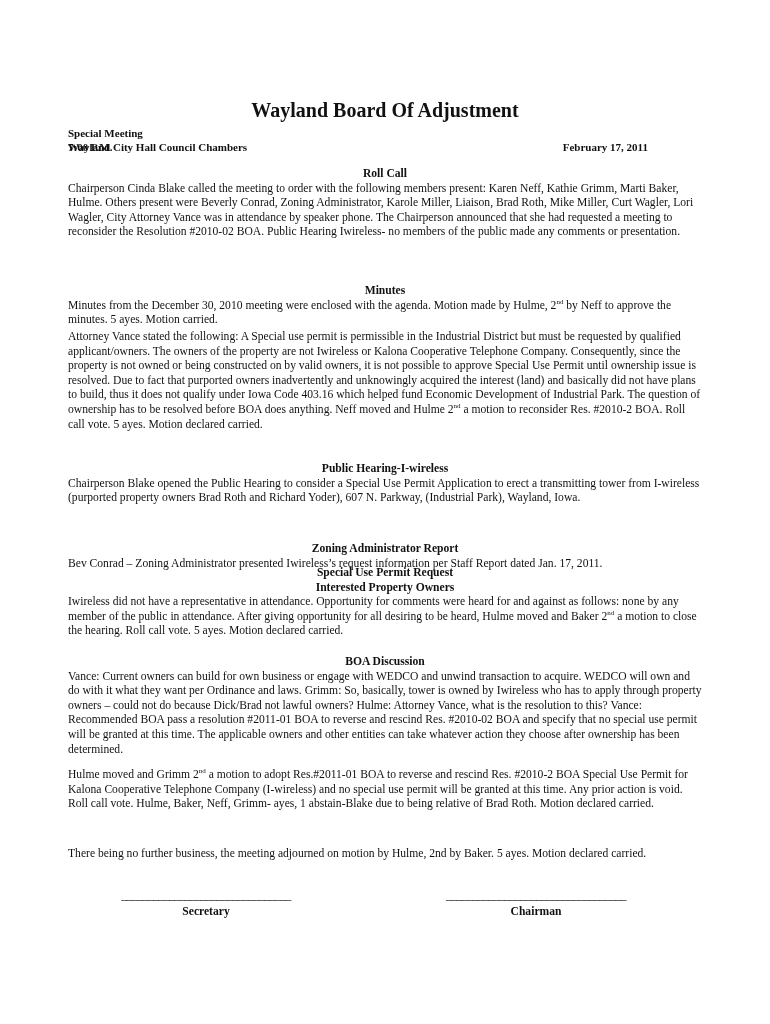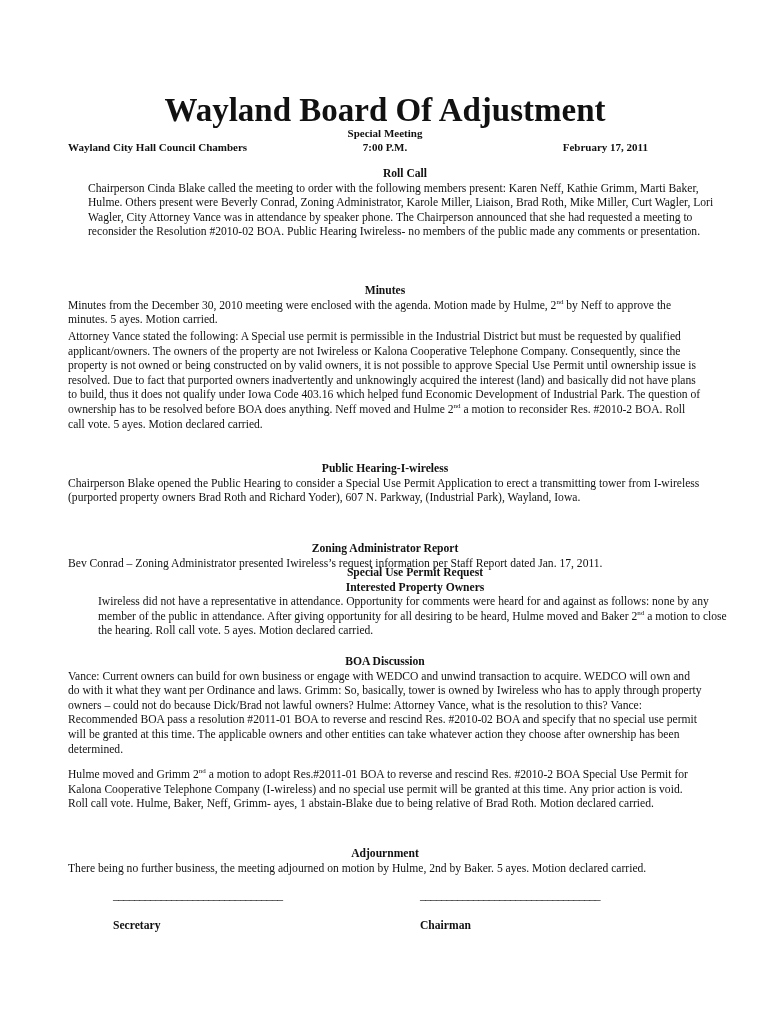--- a/index.html
+++ b/index.html
@@ -1,46 +1,46 @@
 <!DOCTYPE html>
 <html><head>
   <meta charset="utf-8">
   <style>
     html, body { margin: 0; padding: 0; background: #ffffff; }
     body { width: 770px; height: 1024px; position: relative; overflow: hidden; font-family: "Liberation Serif", "DejaVu Serif", serif; color: #111; }
     .page { position: absolute; left: 68px; top: 0; width: 634px; }
-    .title { position: absolute; top: 92px; left: 0; width: 634px; text-align: center; font-weight: bold; font-size: 33px; line-height: 36px; letter-spacing: 0px; }
+    .title { position: absolute; top: 92px; left: 0; width: 634px; text-align: center; font-weight: bold; font-size: 20px; line-height: 36px; letter-spacing: 0px; }
     .hdr { position: absolute; font-weight: bold; font-size: 11px; line-height: 13px; }
     .hdr-left { top: 141px; left: 0; }
-    .hdr-center { top: 127px; left: 0; width: 634px; text-align: center; }
+    .hdr-center { top: 127px; left: 0; width: 634px; text-align: left; }
     .hdr-center div { line-height: 13.5px; }
     .hdr-right { top: 141px; right: 54px; }
     .section { position: absolute; left: 0; width: 634px; font-size: 11.6px; line-height: 14.6px; }
     .section h2 { margin: 0; font-size: 11.6px; font-weight: bold; text-align: center; line-height: 14.6px; }
     .section p { margin: 0; text-align: left; }
     .section p + p { margin-top: 11px; }
     sup { font-size: 7px; line-height: 0; vertical-align: 5px; }
-    .sig { position: absolute; top: 891px; font-size: 11.6px; font-weight: bold; text-align: left; }
+    .sig { position: absolute; top: 891px; font-size: 11.6px; font-weight: bold; text-align: center; }
     .sig .line { font-weight: normal; letter-spacing: -0.5px; line-height: 10px; }
-    .sig .label { line-height: 14px; margin-top: 18px; font-family: Liberation Serif, serif; }
+    .sig .label { line-height: 14px; margin-top: 4px; font-family: Liberation Serif, serif; }
   </style>
 </head>
 <body>
 
 <div class="page">
   <div class="title">Wayland Board Of Adjustment</div>
 
   <div class="hdr hdr-left">Wayland City Hall Council Chambers</div>
   <div class="hdr hdr-center">
     <div>Special Meeting</div>
     <div>7:00 P.M.</div>
   </div>
   <div class="hdr hdr-right">February 17, 2011</div>
 
-  <div class="section" style="top:167px;margin-left:20px;">
+  <div class="section" style="top:167px;">
     <h2>Roll Call</h2>
     <p>Chairperson Cinda Blake called the meeting to order with the following members present: Karen Neff, Kathie Grimm, Marti Baker, Hulme. Others present were Beverly Conrad, Zoning Administrator, Karole Miller, Liaison, Brad Roth, Mike Miller, Curt Wagler, Lori Wagler, City Attorney Vance was in attendance by speaker phone. The Chairperson announced that she had requested a meeting to reconsider the Resolution #2010-02 BOA.  Public Hearing Iwireless- no members of the public made any comments or presentation.</p>
   </div>
 
   <div class="section" style="top:284px;">
     <h2>Minutes</h2>
     <p><span>Minutes from the December 30, 2010 meeting were enclosed with the agenda.  Motion made by Hulme, 2</span><sup>nd</sup><span> by Neff to approve the minutes.  5 ayes. Motion carried.</span></p>
   </div>
 
   <div class="section" style="top:330px;">
@@ -50,38 +50,37 @@
   <div class="section" style="top:462px;">
     <h2>Public Hearing-I-wireless</h2>
     <p>Chairperson Blake opened the Public Hearing to consider a Special Use Permit Application to erect a transmitting tower from I-wireless (purported property owners Brad Roth and Richard Yoder), 607 N. Parkway, (Industrial Park), Wayland, Iowa.</p>
   </div>
 
   <div class="section" style="top:542px;font-family:Liberation Serif, serif;">
     <h2>Zoning Administrator Report</h2>
     <p>Bev Conrad – Zoning Administrator presented Iwireless’s request information per Staff Report dated Jan. 17, 2011.</p>
   </div>
 
-  <div class="section" style="top:566px;margin-left:30px;">
+  <div class="section" style="top:566px;">
     <h2>Special Use Permit Request</h2>
     <h2>Interested Property Owners</h2>
     <p><span>Iwireless did not have a representative in attendance. Opportunity for comments were heard for and against as follows:  none by any member of the public in attendance. After giving opportunity for all desiring to be heard, Hulme moved and Baker 2</span><sup>nd</sup><span> a motion to close the hearing.  Roll call vote.  5 ayes.  Motion declared carried.</span></p>
   </div>
 
   <div class="section" style="top:655px;">
     <h2>BOA Discussion</h2>
     <p>Vance: Current owners can build for own business or engage with WEDCO and unwind transaction to acquire.  WEDCO will own and do with it what they want per Ordinance and laws. Grimm: So, basically, tower is owned by Iwireless who has to apply through property owners – could not do because Dick/Brad not lawful owners? Hulme:   Attorney Vance, what is the resolution to this?  Vance: Recommended BOA pass a resolution #2011-01 BOA to reverse and rescind Res. #2010-02 BOA and specify that no special use permit will be granted at this time.  The applicable owners and other entities can take whatever action they choose after ownership has been determined.</p>
     <p><span>Hulme moved and Grimm 2</span><sup>nd</sup><span> a motion to adopt Res.#2011-01 BOA to reverse and rescind Res. #2010-2 BOA Special Use Permit for Kalona Cooperative Telephone Company (I-wireless) and no special use permit will be granted at this time.  Any prior action is void.  Roll call vote. Hulme, Baker, Neff, Grimm- ayes, 1 abstain-Blake due to being relative of Brad Roth. Motion declared carried.</span></p>
   </div>
 
   <div class="section" style="top:847px;">
-    <h2>Adjournment</h2>
     <p>There being no further business, the meeting adjourned on motion by Hulme, 2nd by Baker. 5 ayes.   Motion declared carried.</p>
   </div>
 
   <div class="sig" style="left:45px; width:186px;">
     <div class="line">________________________________</div>
     <div class="label">Secretary</div>
   </div>
-  <div class="sig" style="left:352px; width:196px;">
+  <div class="sig" style="left:370px; width:196px;">
     <div class="line">__________________________________</div>
     <div class="label">Chairman</div>
   </div>
 </div>
 
 </body></html>

